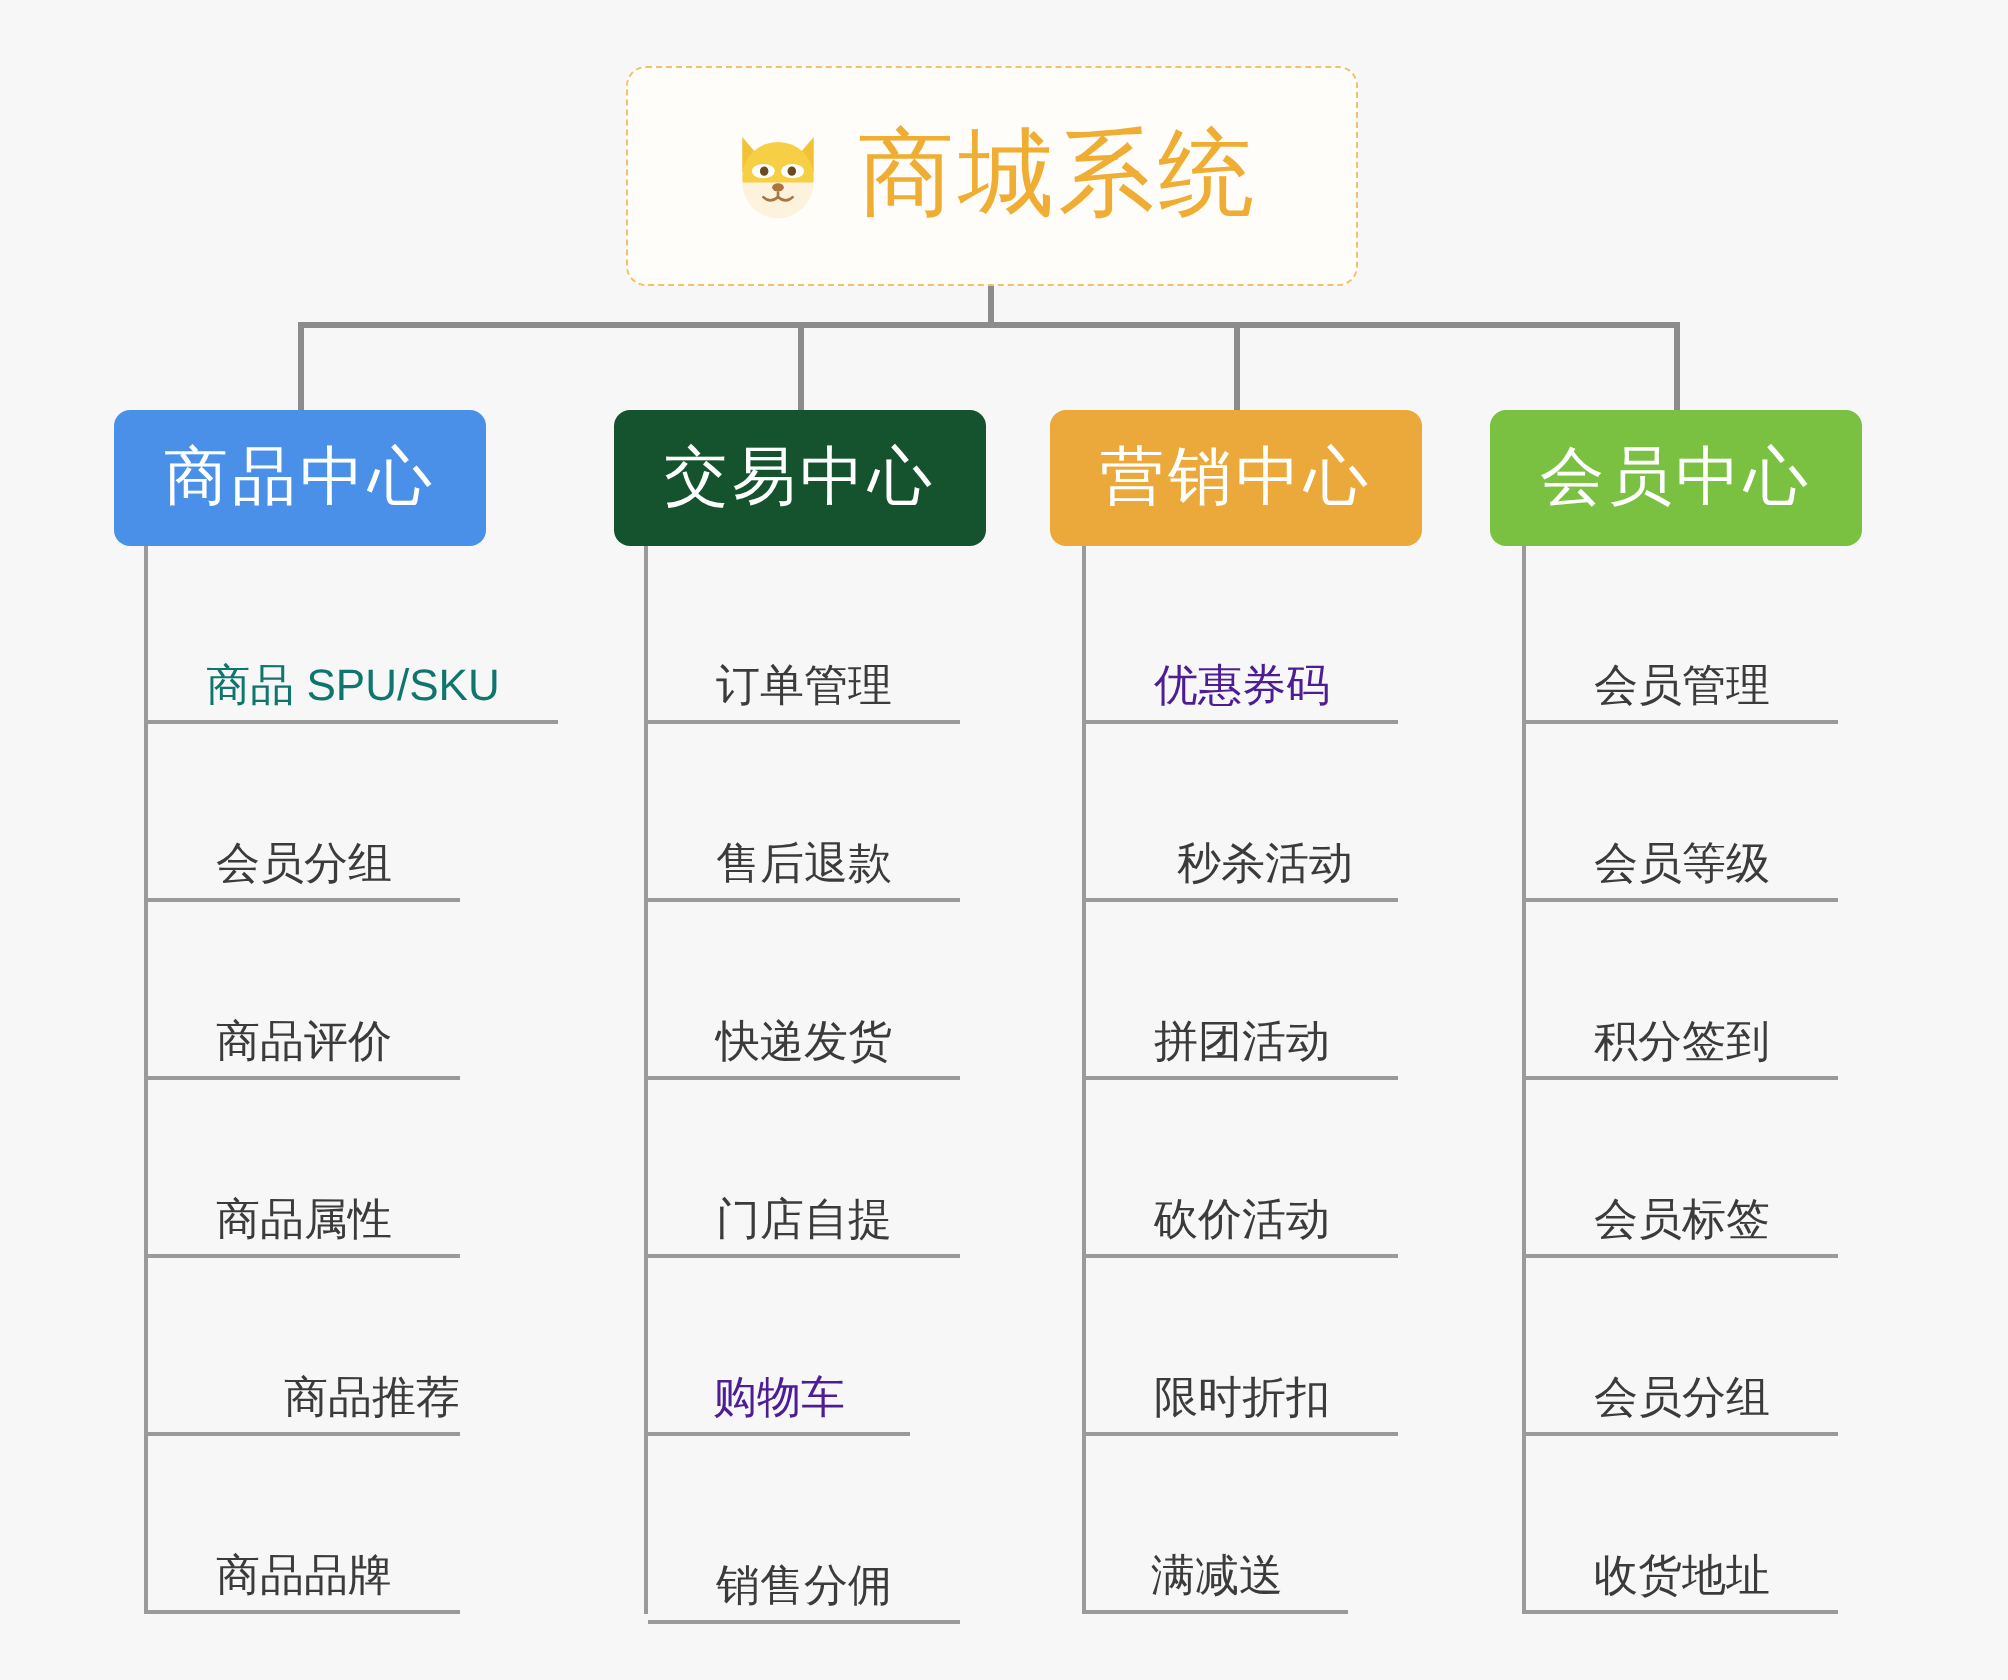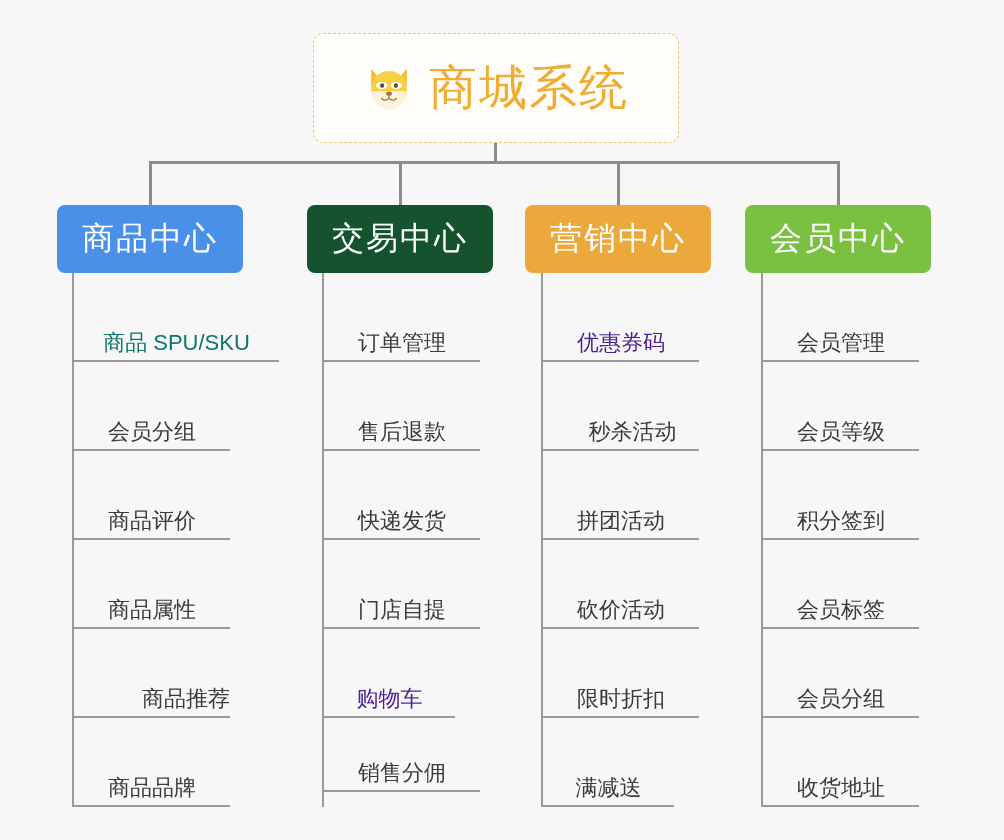--- a/index.html
+++ b/index.html
@@ -183,21 +183,21 @@
       </div>
     <div class="leaf-item" style="top: 178px; width: 156px; border-bottom-color: rgb(154, 154, 154);">
         <span class="leaf-label" style="color: rgb(59, 59, 59);">快递发货</span>
       </div>
     <div class="leaf-item" style="top: 267px; width: 156px; border-bottom-color: rgb(154, 154, 154);">
         <span class="leaf-label" style="color: rgb(59, 59, 59);">门店自提</span>
       </div>
     <div class="leaf-item" style="top: 356px; width: 131px; border-bottom-color: rgb(154, 154, 154);">
         <span class="leaf-label" style="color: #4c1d95;">购物车</span>
       </div>
-    <div class="leaf-item" style="top: 430px; width: 156px; border-bottom-color: rgb(154, 154, 154);">
+    <div class="leaf-item" style="top: 450px; width: 156px; border-bottom-color: rgb(154, 154, 154);">
         <span class="leaf-label" style="color: rgb(59, 59, 59);">销售分佣</span>
       </div>
   </div>
 
   <div class="leaf-col" style="left:541px;">
     <div class="leaf-trunk" style="height: 534px; background: rgb(154, 154, 154);"></div>
     <div class="leaf-item" style="top: 0px; width: 156px; border-bottom-color: rgb(154, 154, 154);">
         <span class="leaf-label" style="color: #4c1d95;">优惠券码</span>
       </div>
     <div class="leaf-item" style="top: 89px; width: 156px; border-bottom-color: rgb(154, 154, 154); padding-left: 23px;">

